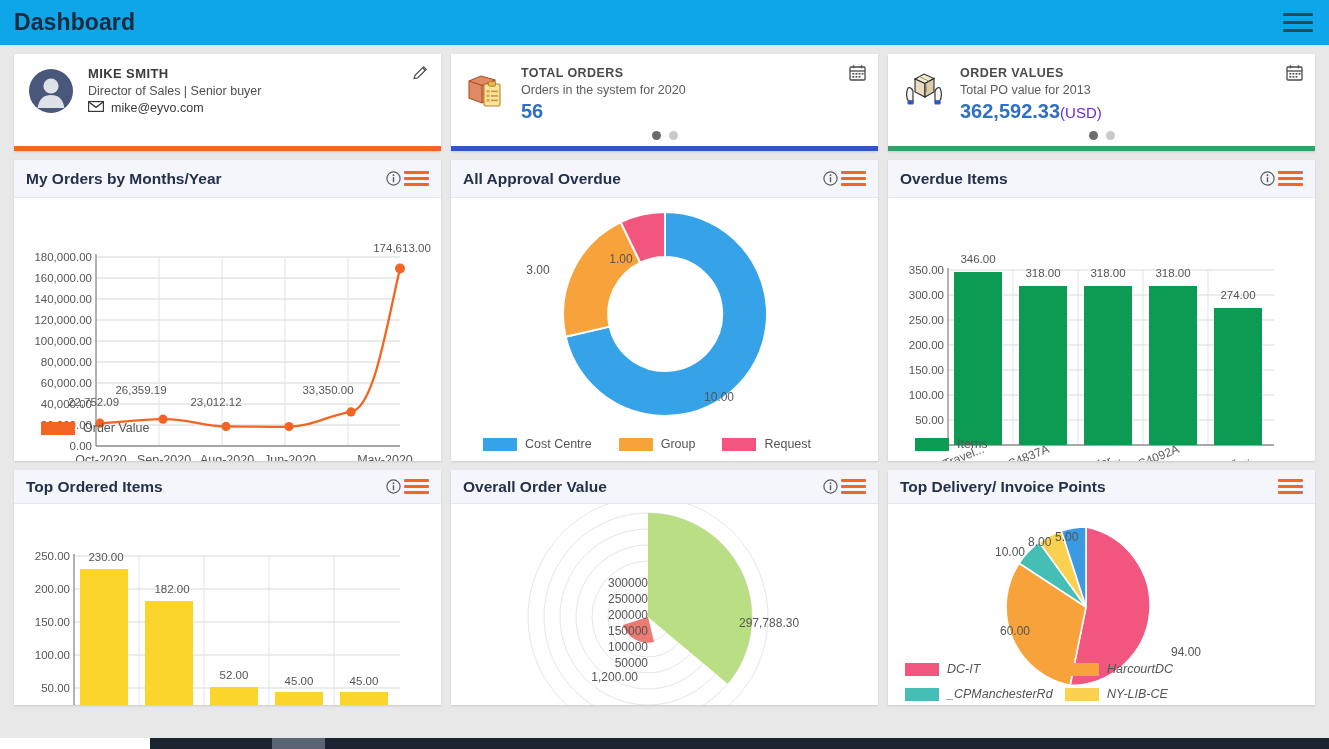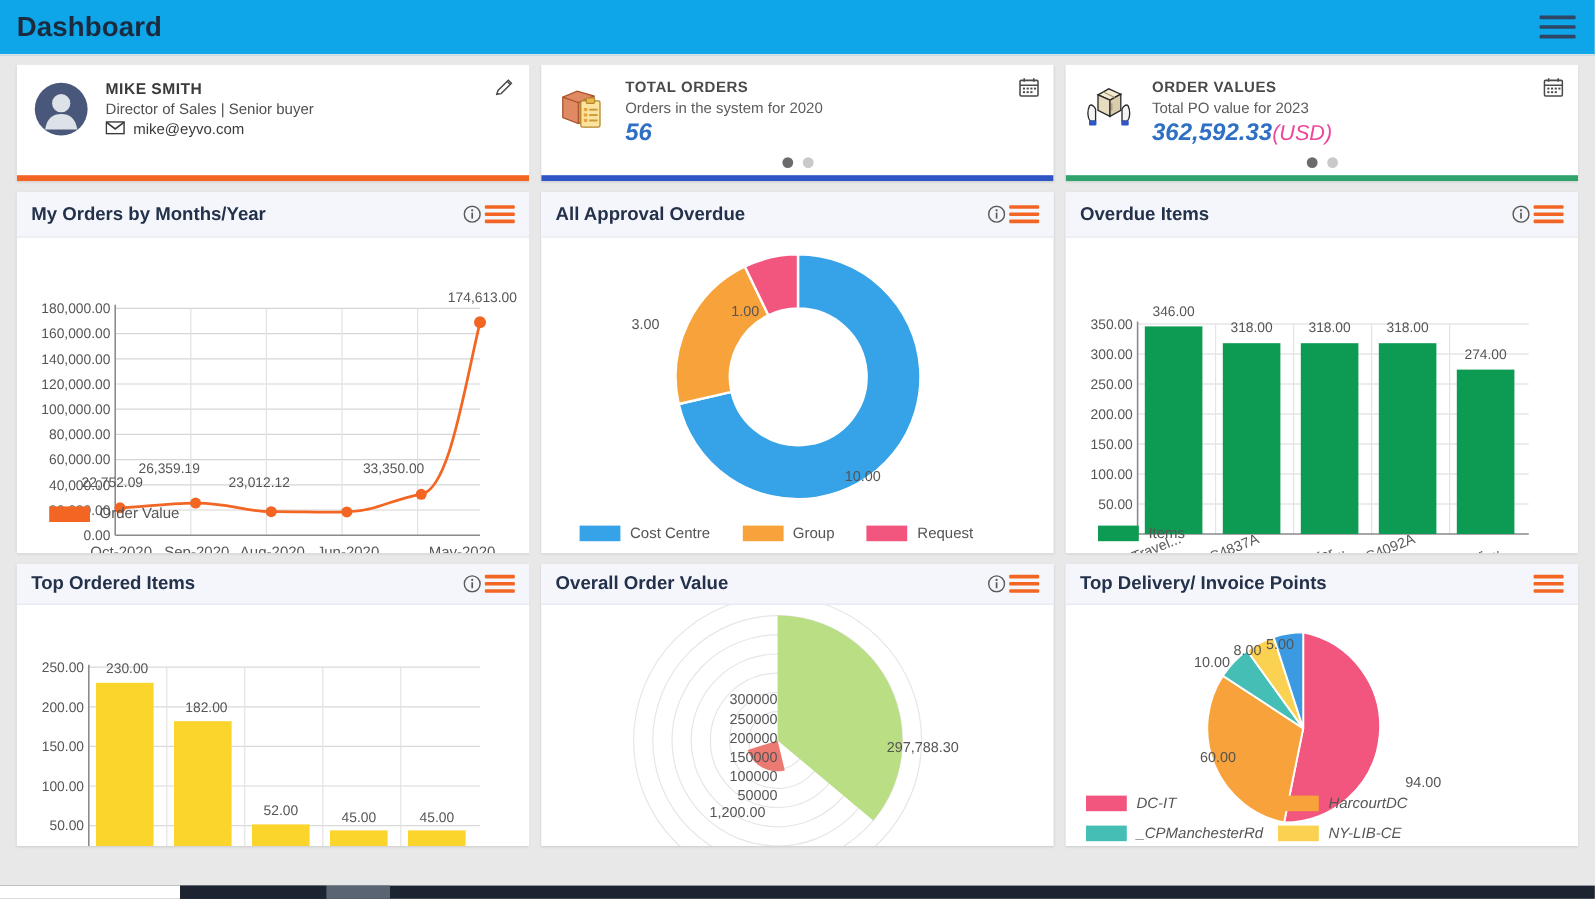--- a/index.html
+++ b/index.html
@@ -36,22 +36,22 @@
     flex: 1 1 0; background: #fff; height: 97px;
     position: relative; overflow: hidden;
     box-shadow: 0 1px 2px rgba(0,0,0,.13);
     display: flex; align-items: flex-start; padding: 12px 14px 0 14px;
   }
   .kpi .accent { position: absolute; left: 0; right: 0; bottom: 0; height: 5px; }
   .kpi-icon { flex: 0 0 auto; margin-right: 14px; margin-top: 2px; }
   .kpi-body { flex: 1 1 auto; min-width: 0; }
   .kpi-title { font-size: 12.5px; font-weight: bold; color: #4a4a4a; letter-spacing: .45px; }
   .kpi-sub { font-size: 12.5px; color: #5c5c5c; margin-top: 3px; }
-  .kpi-value { font-size: 20px; font-weight: bold; color: #2f6fc4; margin-top: 3px; font-style: italic; }
-  .kpi-cur { font-size: 18px; font-weight: normal; color: #ec4899; }
+  .kpi-value { font-size: 20px; font-weight: bold; color: #2f6fc4; margin-top: 3px; }
+  .kpi-cur { font-size: 15px; font-weight: normal; color: #6d28d9; }
   .kpi-corner { position: absolute; top: 10px; right: 12px; }
   .dots { position: absolute; bottom: 11px; left: 0; right: 0; display: flex; justify-content: center; gap: 8px; }
   .dot { width: 9px; height: 9px; border-radius: 50%; background: #c9c9c9; }
   .dot.on { background: #6b6b6b; }
 
   .profile-name { font-size: 13px; font-weight: bold; color: #3a3a3a; letter-spacing: .4px; }
   .profile-role { font-size: 12.5px; color: #4f4f4f; margin-top: 3px; }
   .profile-mail { font-size: 12.5px; color: #3a3a3a; margin-top: 3px; display: flex; align-items: center; gap: 7px; }
 
   
@@ -185,21 +185,21 @@
           <path d="M23 15.5 L23 29 L32 24 L32 10.5 Z" fill="#d9cdae" stroke="#2a2a2a" stroke-width="1.1"></path>
           <path d="M17.5 8.6 L27 13.2 M24.5 18 L24.5 24" stroke="#a8976f" stroke-width="1"></path>
           <path d="M6 20 C4 24 4 30 6.5 33 L11 33 L11 23 C10 20.5 7.5 18.5 6 20 Z" fill="#f4f4f4" stroke="#2a2a2a" stroke-width="1.1"></path>
           <path d="M38 20 C40 24 40 30 37.5 33 L33 33 L33 23 C34 20.5 36.5 18.5 38 20 Z" fill="#f4f4f4" stroke="#2a2a2a" stroke-width="1.1"></path>
           <rect x="5.5" y="32.5" width="6.2" height="4" rx="1" fill="#2f56c4"></rect>
           <rect x="32.4" y="32.5" width="6.2" height="4" rx="1" fill="#2f56c4"></rect>
         </svg>
       </div>
       <div class="kpi-body">
         <div class="kpi-title">ORDER VALUES</div>
-        <div class="kpi-sub">Total PO value for 2023</div>
+        <div class="kpi-sub">Total PO value for 2013</div>
         <div class="kpi-value">
           <span>362,592.33</span><span class="kpi-cur">(USD)</span>
         </div>
       </div>
       <div class="kpi-corner">
         <svg width="17" height="17" viewBox="0 0 17 17">
           <rect x="1" y="3" width="15" height="13" rx="1" fill="none" stroke="#4a4a4a" stroke-width="1.3"></rect>
           <path d="M1 7 H16" stroke="#4a4a4a" stroke-width="1.3"></path>
           <path d="M4.5 1.2 V4.2 M12.5 1.2 V4.2" stroke="#4a4a4a" stroke-width="1.3"></path>
           <g fill="#4a4a4a">

